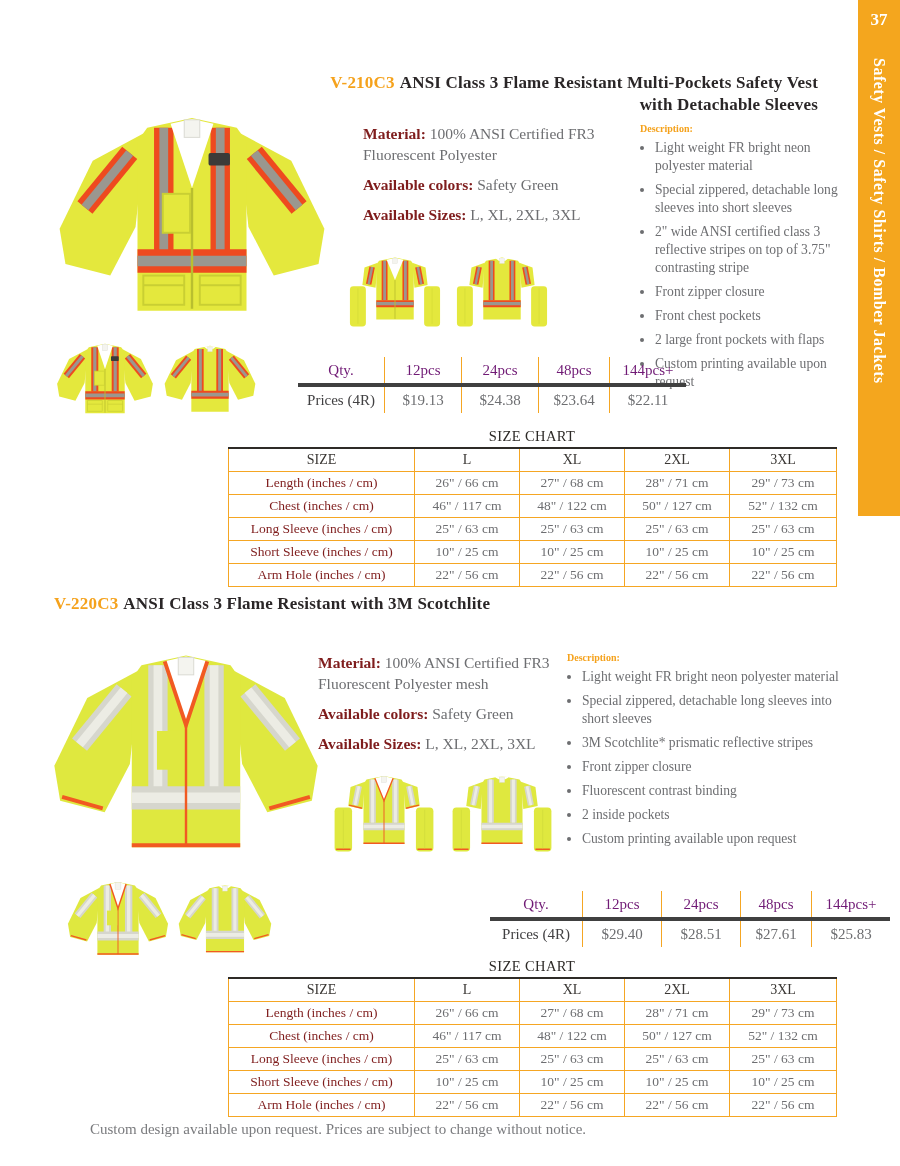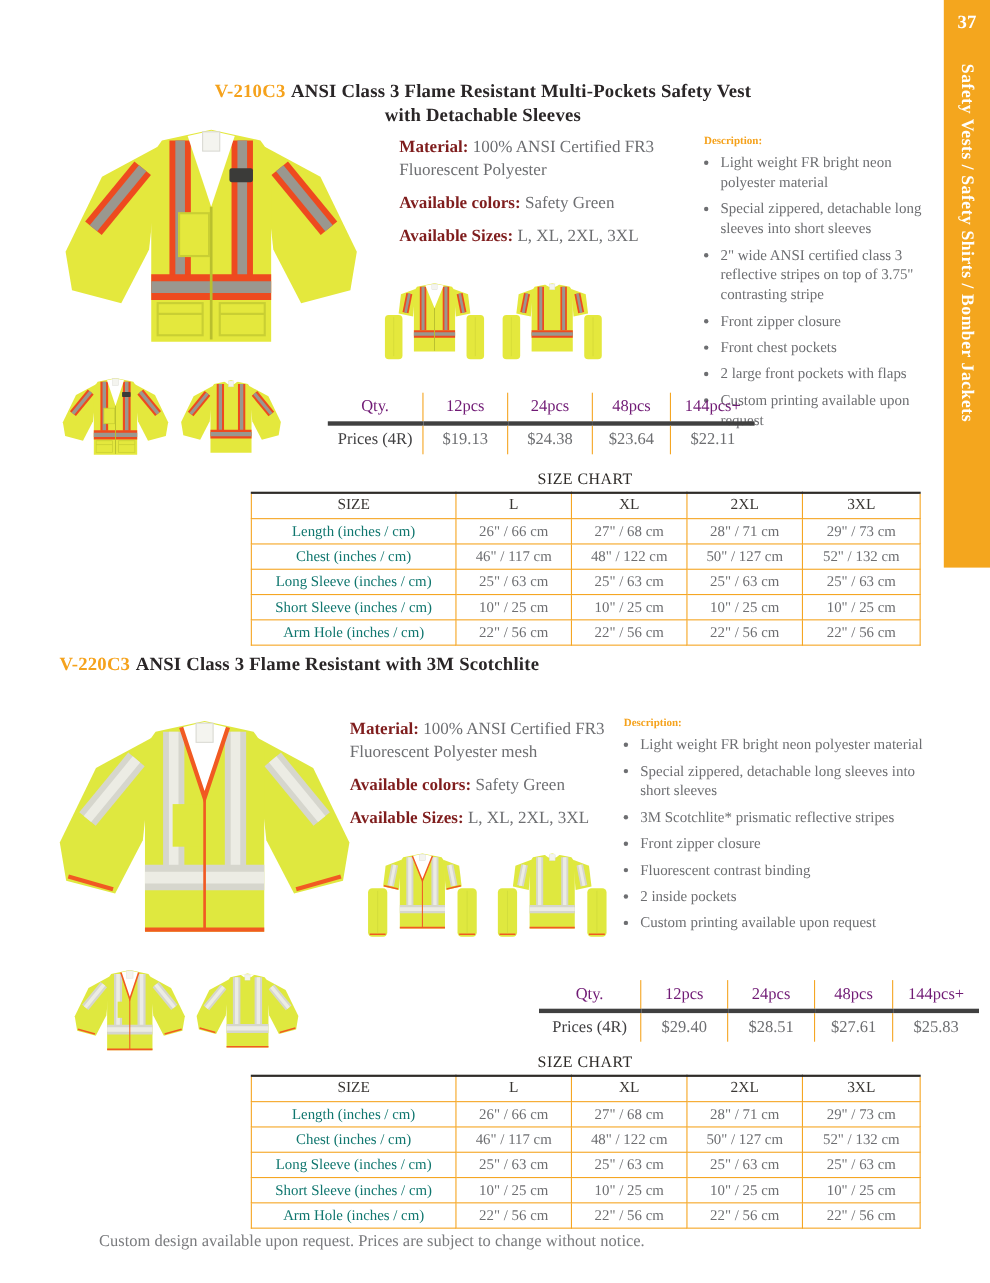--- a/index.html
+++ b/index.html
@@ -11,21 +11,21 @@
   .sidebar{position:absolute;left:858px;top:0;width:42px;height:516px;background:#F4A61E;}
   .page-num{position:absolute;top:10px;left:0;width:42px;text-align:center;
             color:#fff;font-size:17px;font-weight:bold;}
   .side-label{position:absolute;top:58px;left:0;width:42px;height:450px;
               writing-mode:vertical-rl;color:#fff;font-size:16px;font-weight:bold;
               line-height:42px;letter-spacing:.5px;white-space:nowrap;}
 
   
   .p-title{font-size:17px;font-weight:bold;line-height:22px;color:#2a2627;letter-spacing:.2px;}
   .p-title .code{color:#F5A21C;margin-right:5px;}
-  .t-right{text-align:center;}
+  .t-right{text-align:right;}
   .t-left{text-align:left;}
 
   
   .info{font-size:15.5px;line-height:21px;color:#6d6e71;}
   .info .line{margin-bottom:9px;}
   .lbl{color:#7f1d1d;font-weight:600;}
   .desc-title{color:#F5A21C;font-weight:600;font-size:10px;margin-bottom:5px;}
   .desc ul{margin:0;padding:0 0 0 15px;list-style:disc;}
   .desc li{font-size:13.6px;line-height:18px;color:#6d6e71;margin-bottom:6px;}
 
@@ -39,21 +39,21 @@
   .price-table td.rowlbl{color:#414042;}
 
   
   .sc-title{font-size:14.5px;color:#2d2a27;text-align:center;letter-spacing:.4px;font-weight:500;}
   .size-table{border-collapse:collapse;table-layout:fixed;background:#fff;
       border:1px solid #F5A623;border-top:2px solid #2e2b27;}
   .size-table th,.size-table td{border:1px solid #F5A623;text-align:center;
       height:22px;padding:0;font-weight:normal;}
   .size-table th{border-top:none;font-size:14px;color:#3a3734;}
   .size-table td{font-size:13.5px;color:#6d6e71;}
-  .size-table td.rlabel{color:#0f766e;text-align:center;}
+  .size-table td.rlabel{color:#7f1d1d;text-align:center;}
 
   .footer-note{font-size:15px;color:#7a7b7e;}
 
   
   .vest{display:block;}
   .vest.solid{--body:#e4e83d;--bodyline:#cfd434;--edge:#ee4a1f;--band:#9a978f;
       --trim:transparent;--zip:#b9bf2f;--pocket:#c9cf33;--patch:#3b3b39;--tag:#f4f4ef;}
   .vest.mesh{--body:#dfe83f;--bodyline:#cbd739;--edge:#d6d6cd;--band:#ecece4;
       --trim:#f15a22;--zip:#f15a22;--pocket:transparent;--patch:transparent;--tag:#f4f4ef;}
 </style>

